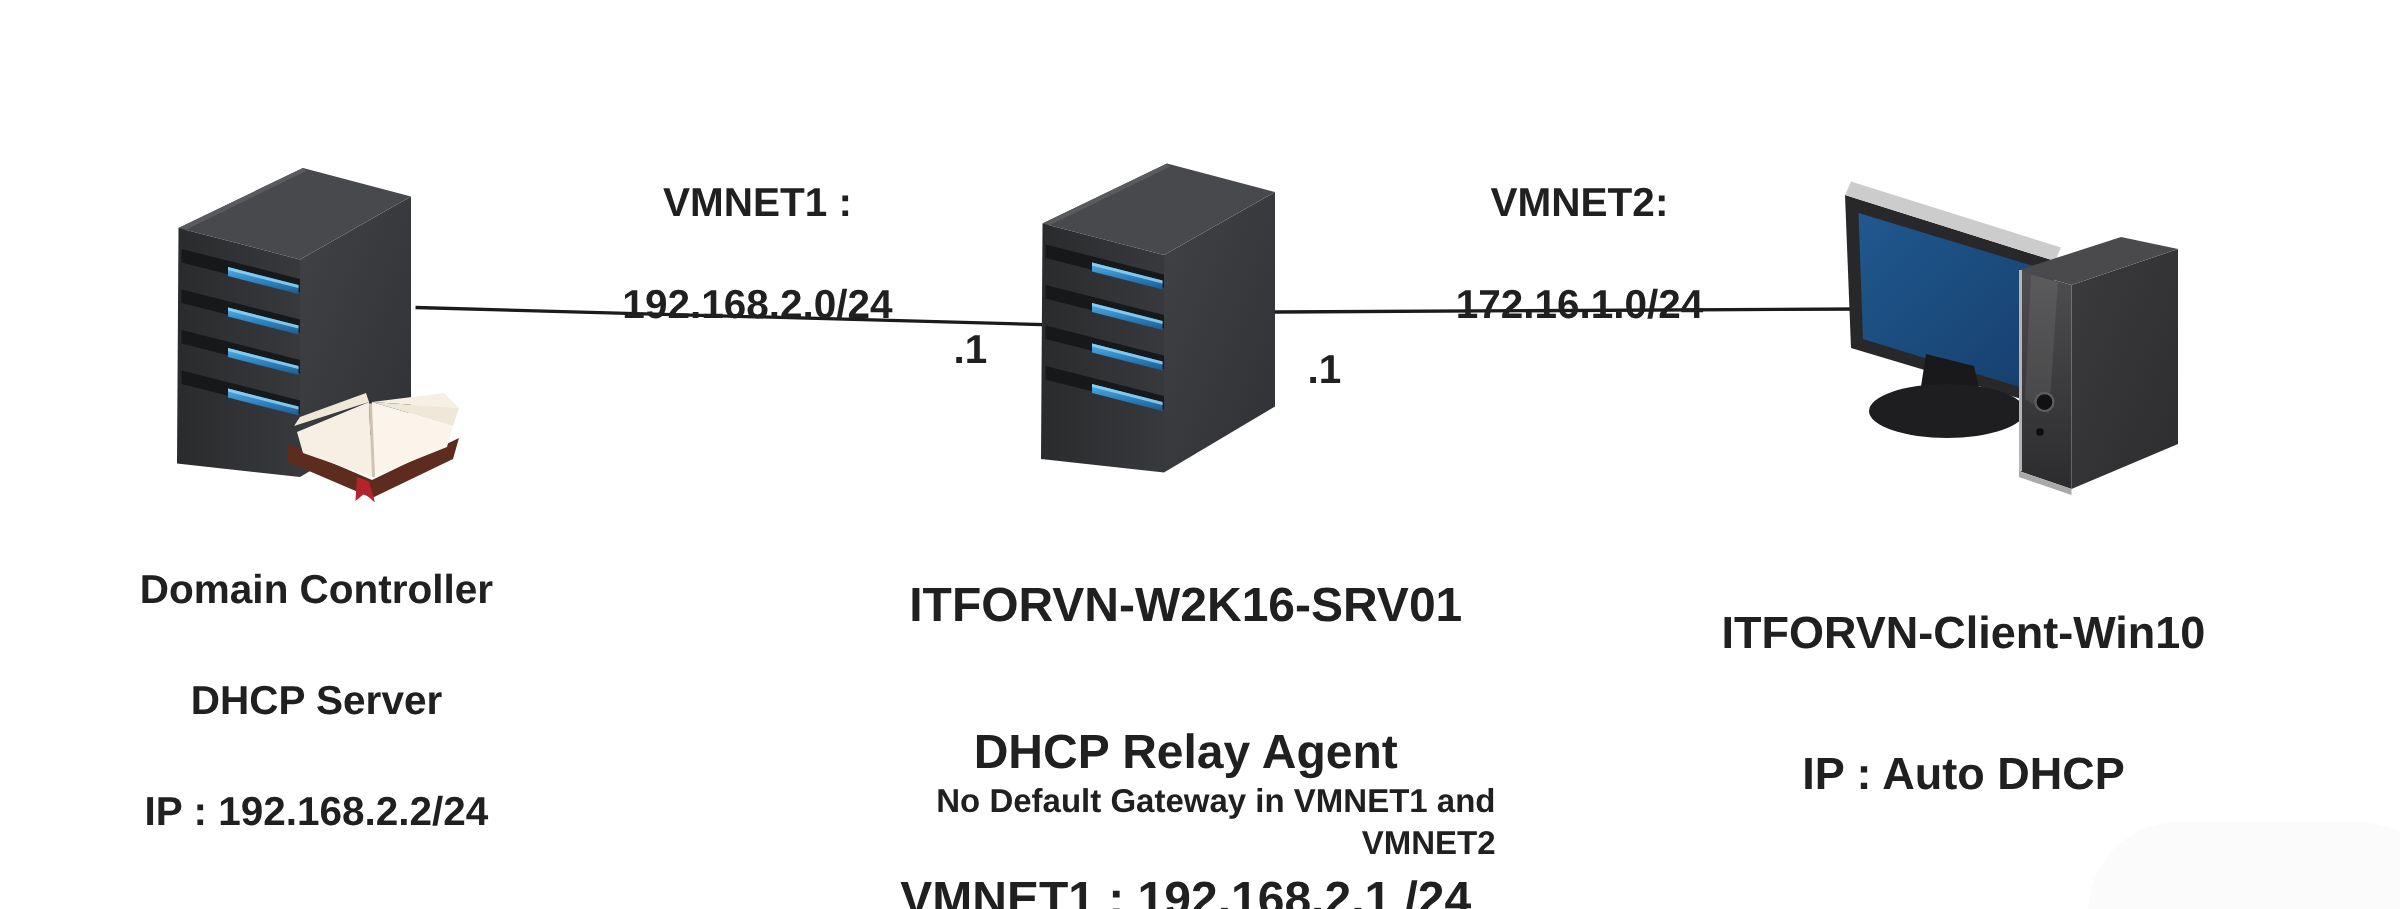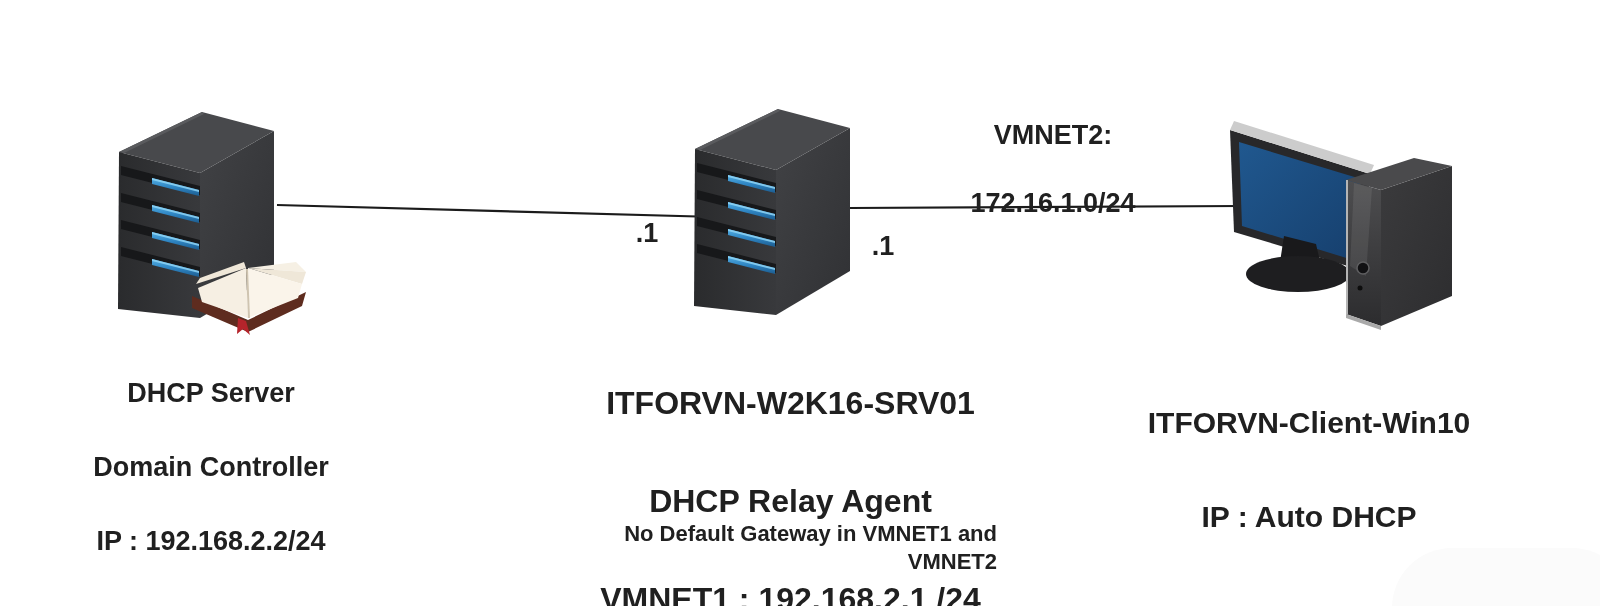--- a/index.html
+++ b/index.html
@@ -138,33 +138,35 @@
       </svg>
   </div>
 
   <div class="abs device" style="left:1196px;top:116px">
     <svg width="262" height="222" viewBox="0 0 262 222">
         <use href="#desktop-art"></use>
       </svg>
   </div>
 
   <div class="lbl link-label" style="left:340px;top:84px;width:330px">
+    <div>VMNET1 :</div>
+    <div>192.168.2.0/24</div>
   </div>
 
   <div class="lbl link-label" style="left:888px;top:84px;width:330px">
     <div>VMNET2:</div>
     <div>172.16.1.0/24</div>
   </div>
 
   <div class="lbl iface-label" style="left:622px;top:218px;width:50px">.1</div>
   <div class="lbl iface-label" style="left:858px;top:231px;width:50px">.1</div>
 
   <div class="lbl blk blk-dc">
+    <div>Domain Controller</div>
     <div>DHCP Server</div>
-    <div>Domain Controller</div>
     <div>IP : 192.168.2.2/24</div>
     
   </div>
 
   <div class="lbl blk blk-relay">
     <div>ITFORVN-W2K16-SRV01</div>
     <div>DHCP Relay Agent</div>
     <div>VMNET1 : 192.168.2.1 /24</div>
     
   </div>

